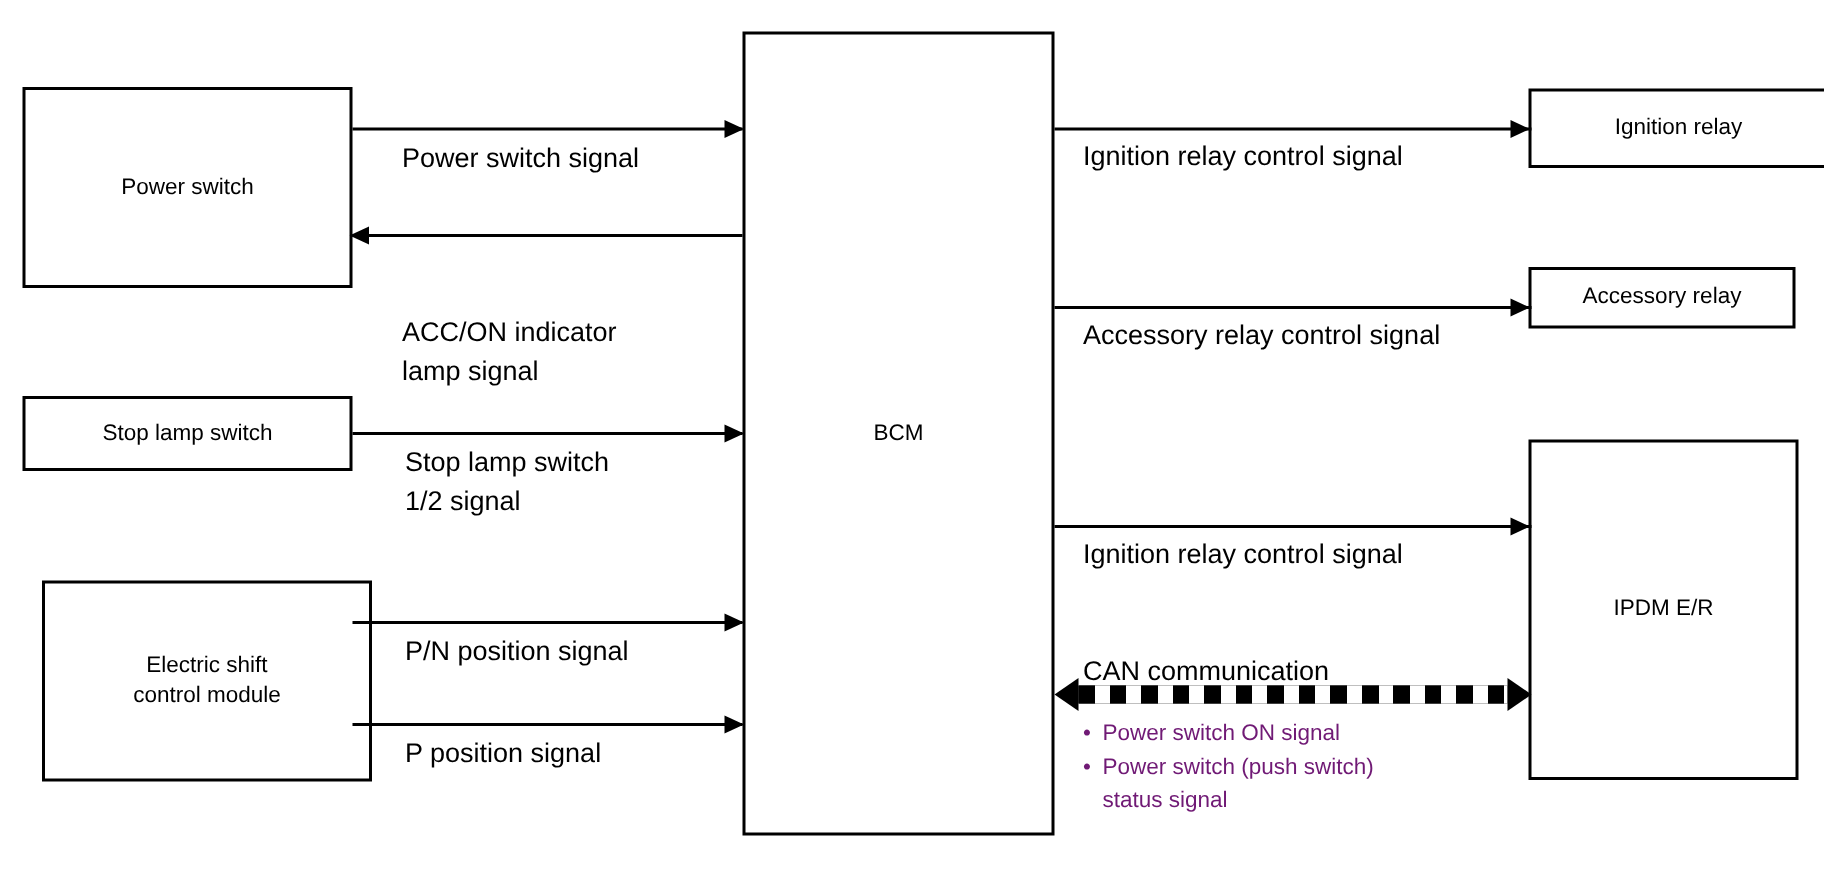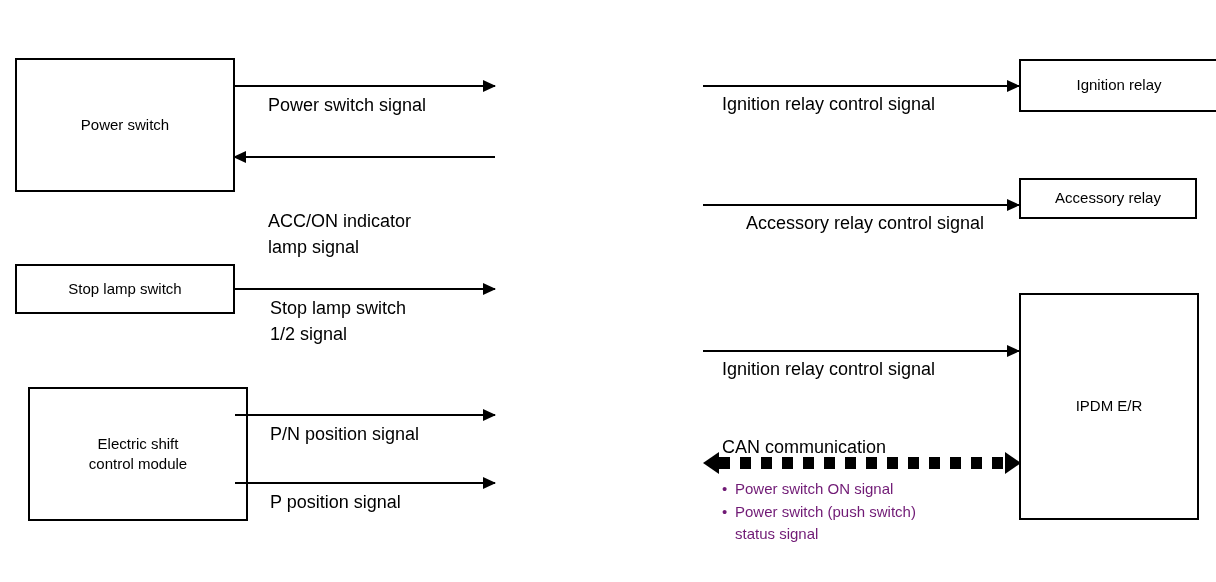--- a/index.html
+++ b/index.html
@@ -125,20 +125,23 @@
 
   <div class="node-box" style="left:15px; top:264px; width:220px; height:50px;">
     <span>Stop lamp switch</span>
   </div>
 
   <div class="node-box" style="left:28px; top:387px; width:220px; height:134px;">
     <span>Electric shift
 control module</span>
   </div>
 
+  <div class="node-box" style="left:495px; top:21px; width:208px; height:536px;">
+    <span>BCM</span>
+  </div>
 
   <div class="node-box" style="left:1019px; top:59px; width:200px; height:53px;">
     <span>Ignition relay</span>
   </div>
 
   <div class="node-box" style="left:1019px; top:178px; width:178px; height:41px;">
     <span>Accessory relay</span>
   </div>
 
   <div class="node-box" style="left:1019px; top:293px; width:180px; height:227px;">
@@ -166,21 +169,21 @@
   <div class="edge-line" style="left:235px; top:482px; width:260px;"></div>
   <div class="arrow-head arrow-right" style="left:483px; top:477px;"></div>
   <div class="edge-label" style="left:270px; top:489px;">P position signal</div>
 
   <div class="edge-line" style="left:703px; top:85px; width:318px;"></div>
   <div class="arrow-head arrow-right" style="left:1007px; top:80px;"></div>
   <div class="edge-label" style="left:722px; top:91px;">Ignition relay control signal</div>
 
   <div class="edge-line" style="left:703px; top:204px; width:318px;"></div>
   <div class="arrow-head arrow-right" style="left:1007px; top:199px;"></div>
-  <div class="edge-label" style="left:746px; top:210px;">Accessory relay control signal</div>
+  <div class="edge-label" style="left:722px; top:210px;">Accessory relay control signal</div>
 
   <div class="edge-line" style="left:703px; top:350px; width:318px;"></div>
   <div class="arrow-head arrow-right" style="left:1007px; top:345px;"></div>
   <div class="edge-label" style="left:722px; top:356px;">Ignition relay control signal</div>
 
   <div class="edge-label" style="left:722px; top:434px;">CAN communication</div>
   <div class="can-bus" style="left:703px; top:456px; width:318px;">
     <span class="can-tip-left"></span>
     <span class="can-band"></span>
     <span class="can-tip-right"></span>

